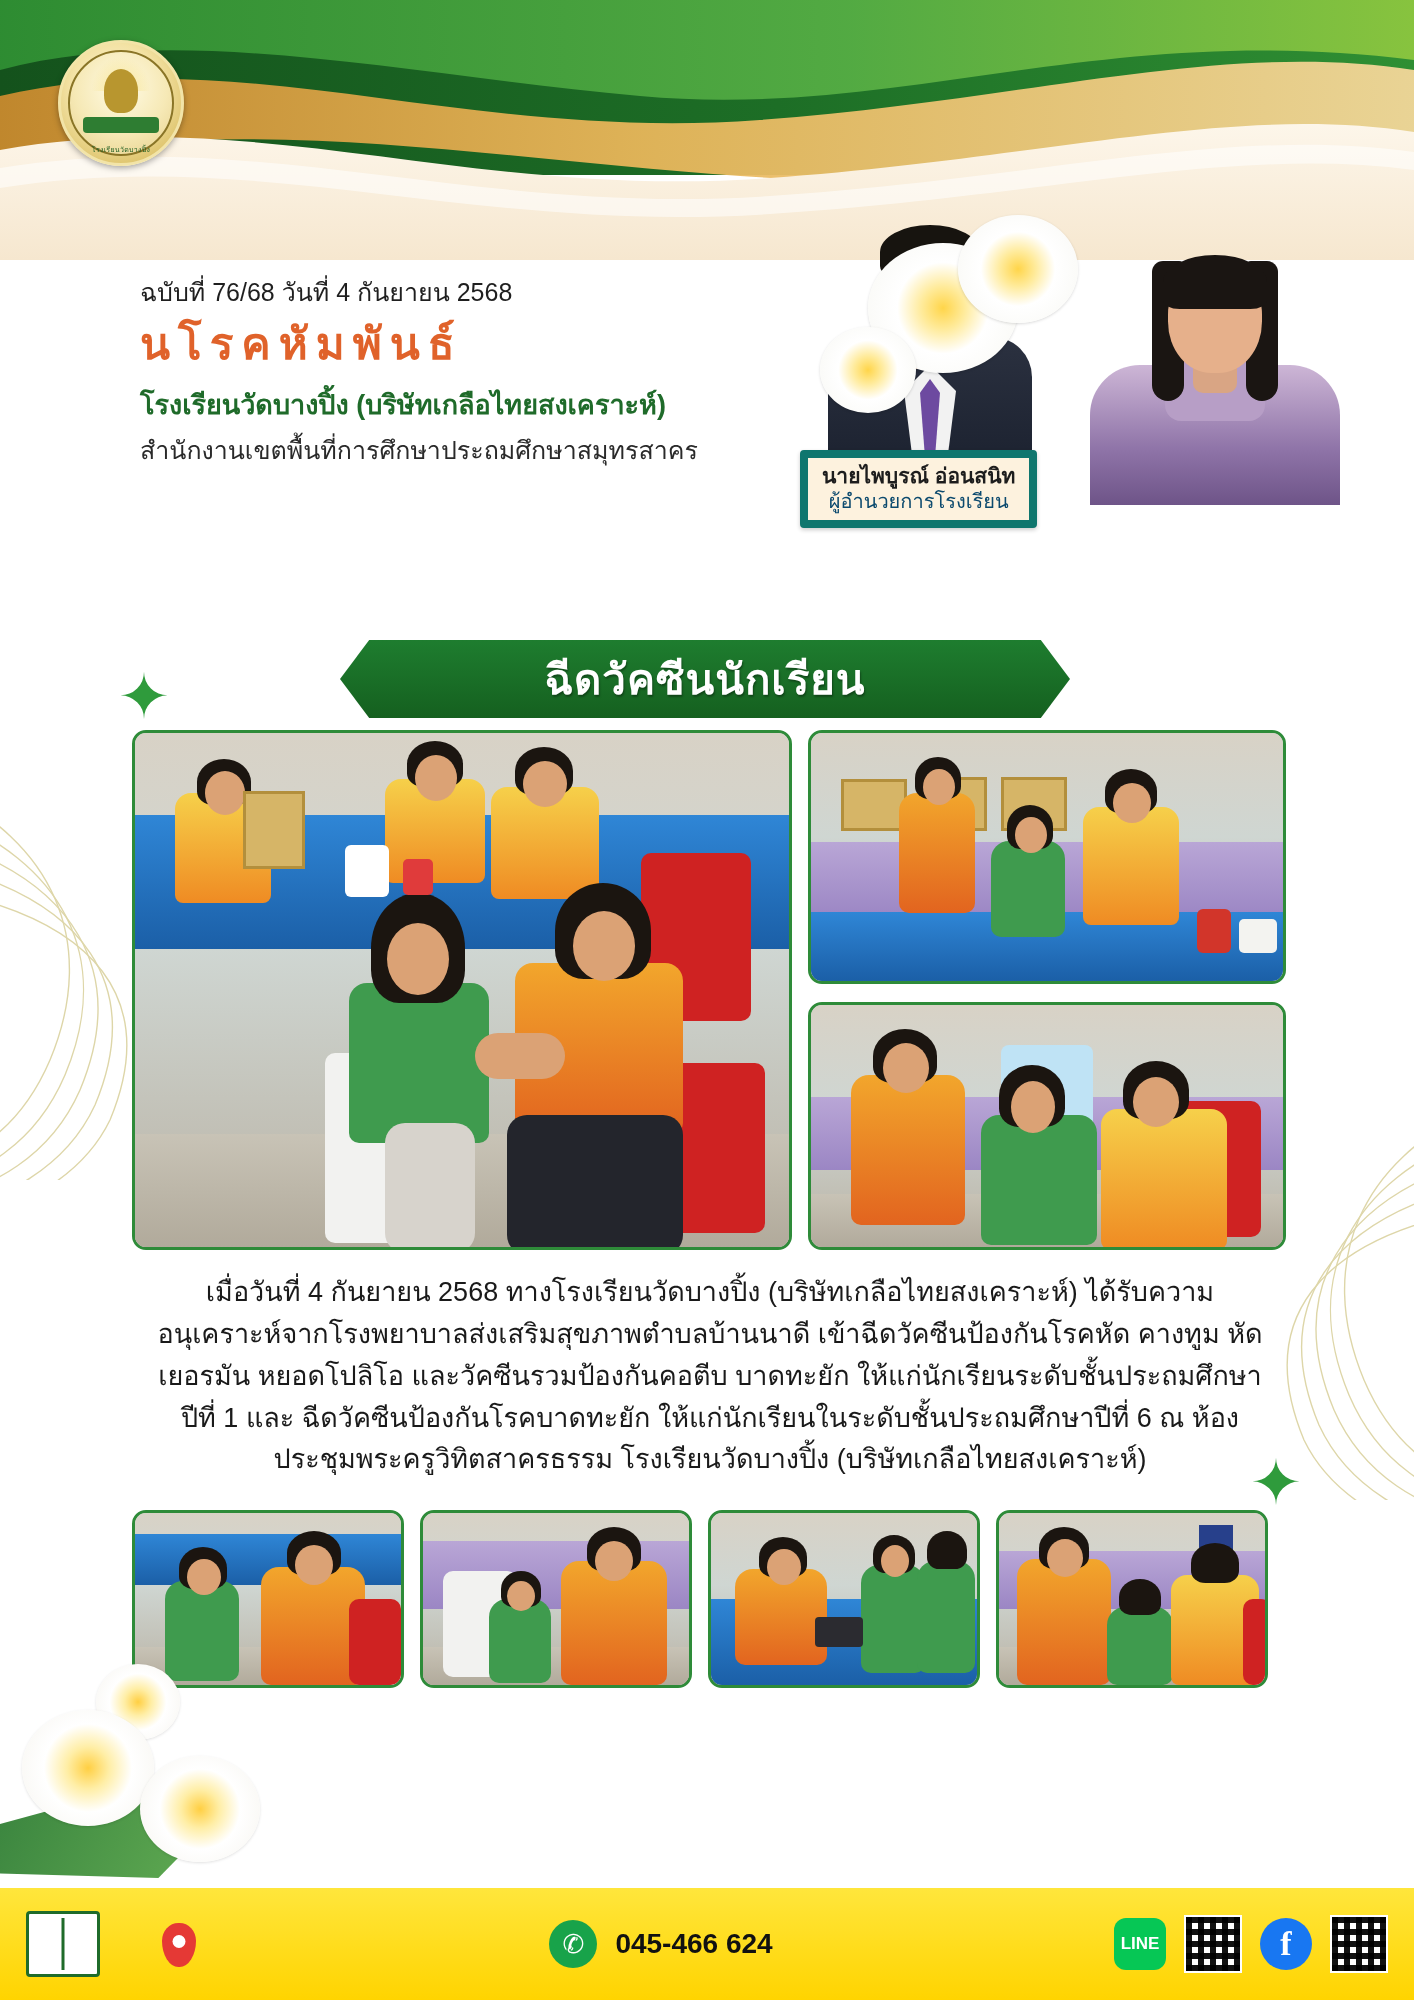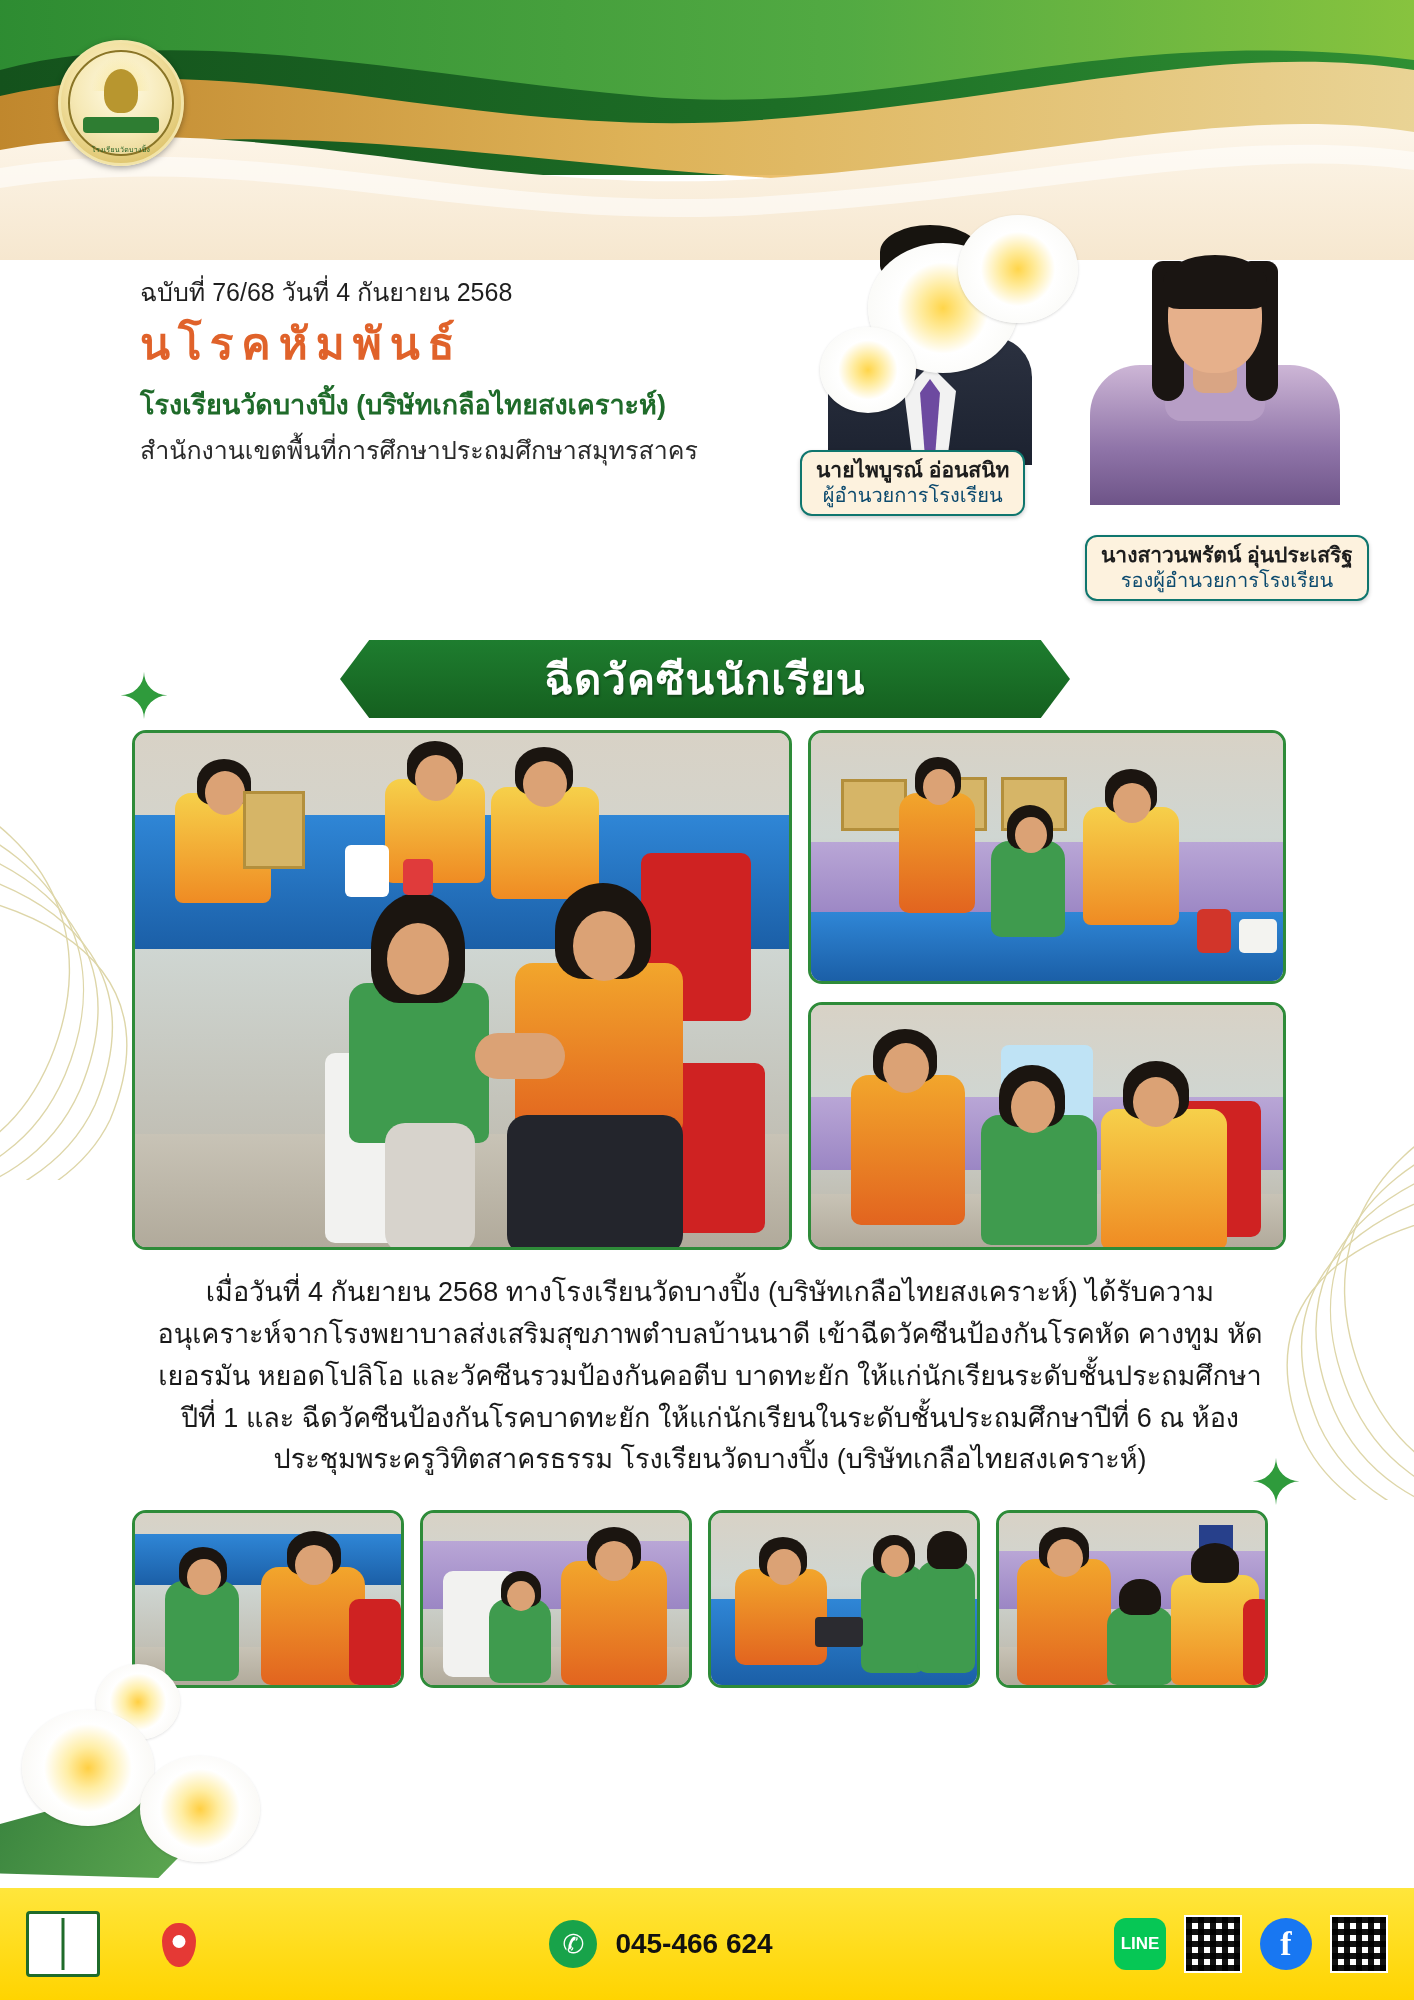--- a/index.html
+++ b/index.html
@@ -206,22 +206,22 @@
     background: #1a1512; border-radius: 18px 8px 26px 26px;
   }
   .woman-hair-r {
     position: absolute; right: 62px; bottom: 104px; width: 32px; height: 140px;
     background: #1a1512; border-radius: 8px 18px 26px 26px;
   }
 
   .name-plate {
     position: absolute;
     background: #fdf2de;
-    border: 2px solid #0f766e;
-    border-radius: 12px;
+    border: 8px solid #0f766e;
+    border-radius: 4px;
     text-align: center;
     padding: 5px 14px 7px;
     line-height: 1.22;
     box-shadow: 0 2px 4px rgba(0,0,0,.2);
     z-index: 8;
   }
   .name-plate .nm { font-size: 21px; font-weight: bold; color: #1d1d1d; white-space: nowrap; }
   .name-plate .ps { font-size: 20px; color: #0c4a6e; white-space: nowrap; }
   .np-left  { left: 800px; top: 450px; }
   .np-right { left: 1085px; top: 535px; }
@@ -488,24 +488,20 @@
         <div class="woman-hair-top"></div>
       </div>
     </div>
   </div>
 
   <div class="name-plate np-left">
     <div class="nm">นายไพบูรณ์ อ่อนสนิท</div>
     <div class="ps">ผู้อำนวยการโรงเรียน</div>
   </div>
 
-  <div class="name-plate np-right">
-    <div class="nm">นางสาวนพรัตน์ อุ่นประเสริฐ</div>
-    <div class="ps">รองผู้อำนวยการโรงเรียน</div>
-  </div>
 
   <div class="spark s1">✦</div>
   <div class="banner">
     <span class="banner-text">ฉีดวัคซีนนักเรียน</span>
   </div>
 
   <svg class="swirl-left" width="190" height="420" viewBox="0 0 190 420">
     <g fill="none" stroke="#d8cf9a" stroke-width="1.4" opacity="0.85">
       <path d="M-40,30 C70,80 120,180 70,300 C40,370 -10,400 -60,410"></path>
       <path d="M-40,55 C80,100 135,195 85,315 C55,385 0,415 -50,425"></path>

